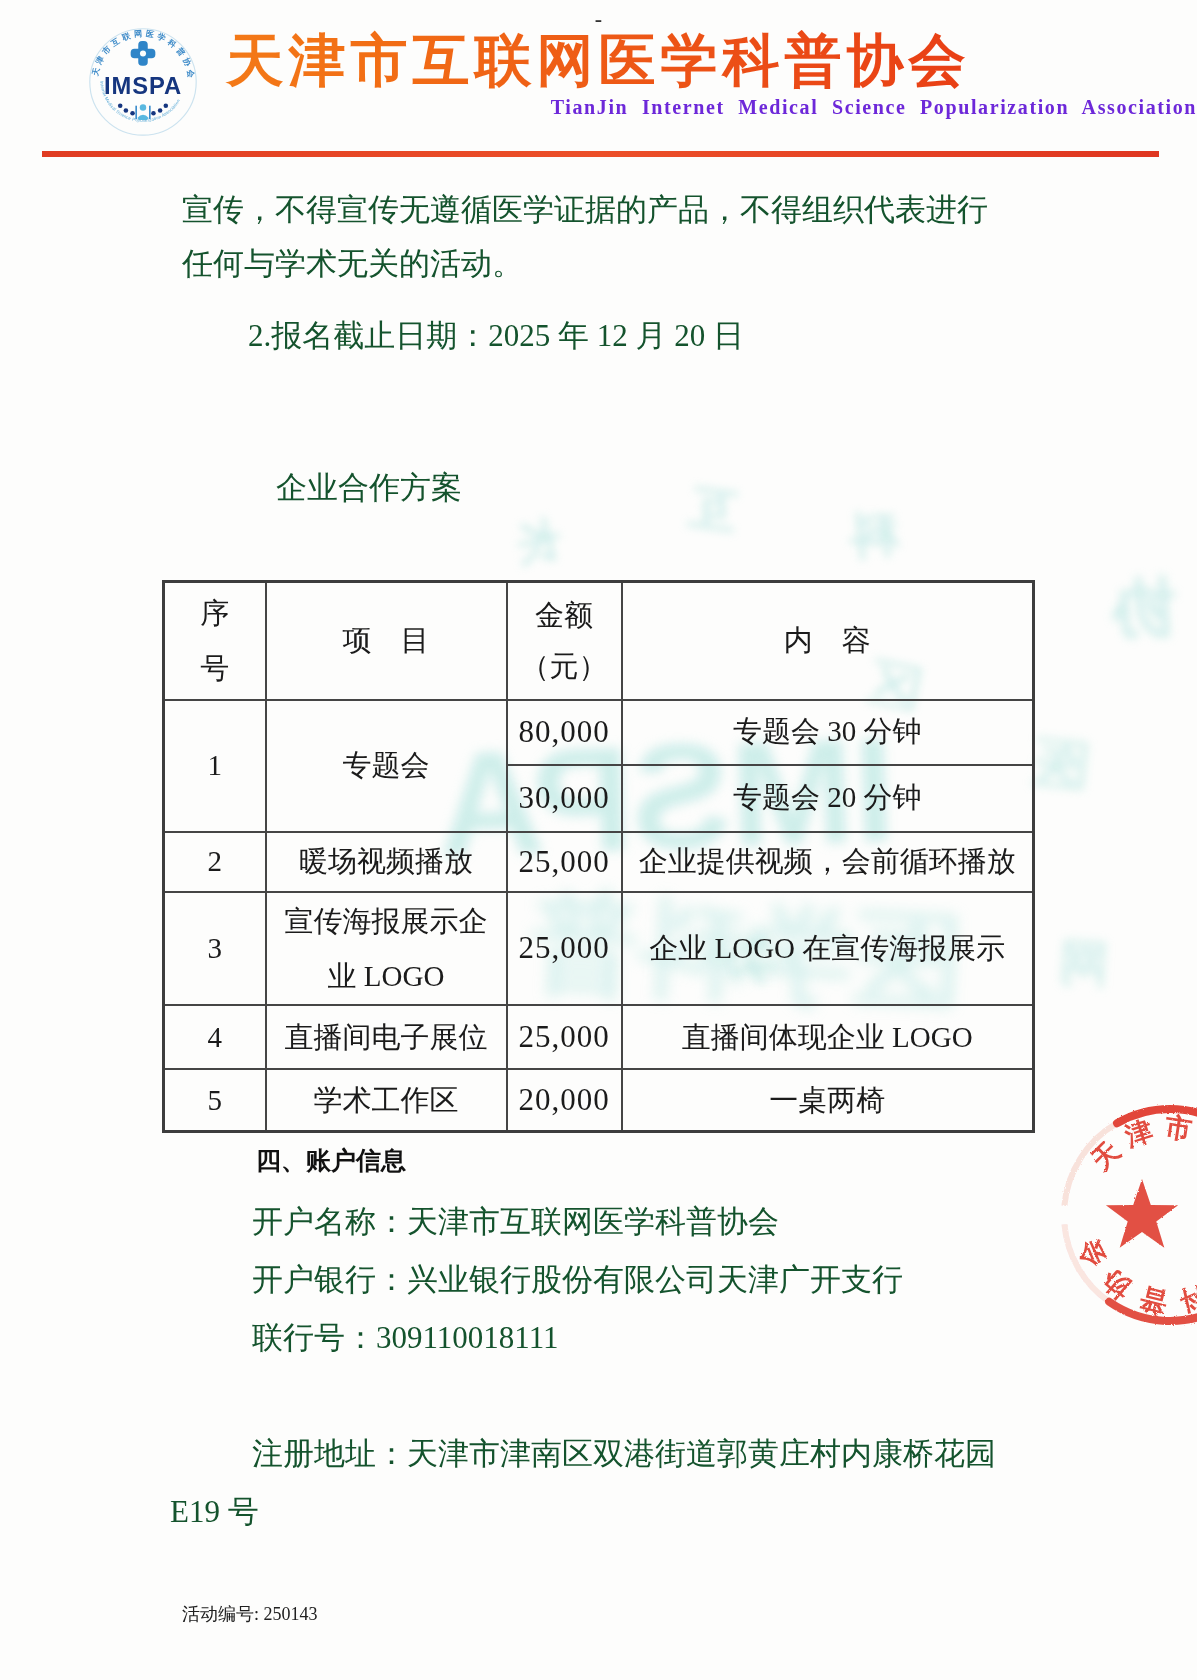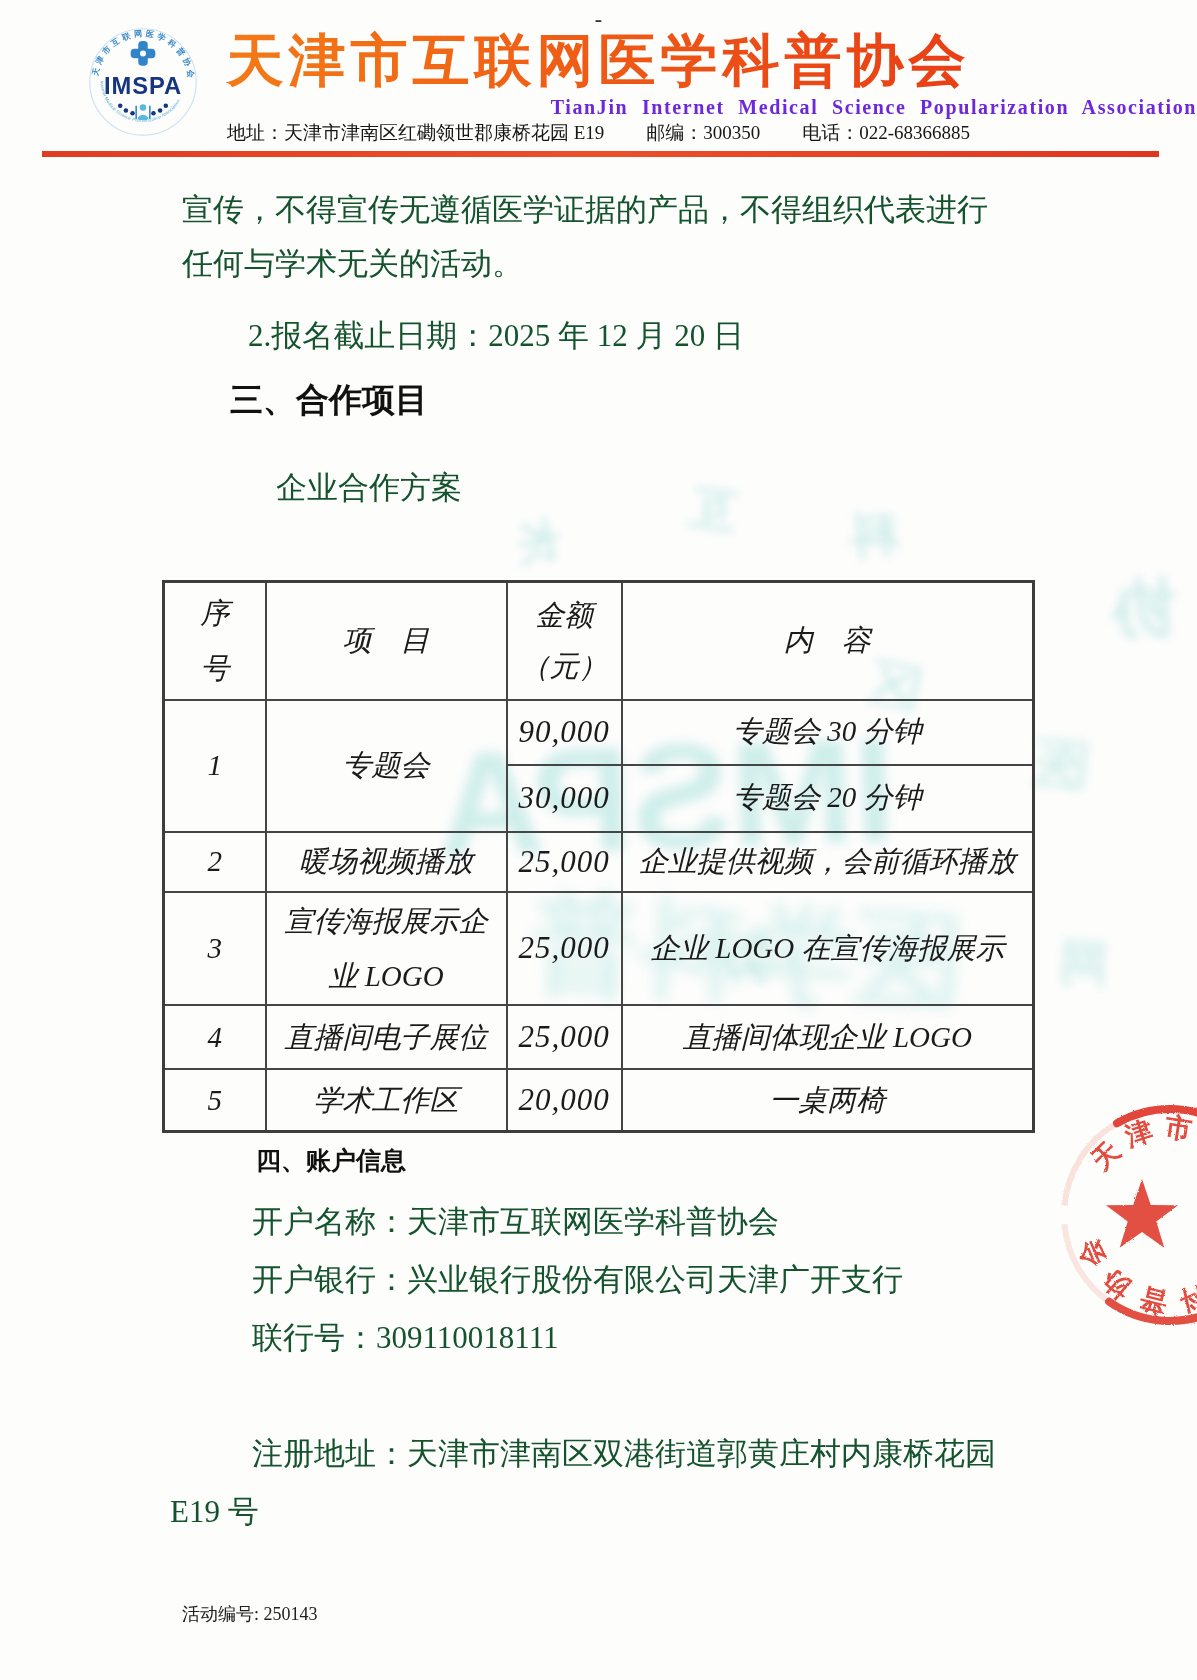--- a/index.html
+++ b/index.html
@@ -38,21 +38,21 @@
   
   .bodyline{font-size:31px;line-height:40px;color:#14532d;white-space:nowrap;}
 
   
   table.coop{
     position:absolute;left:162px;top:580px;width:870px;
     border-collapse:collapse;table-layout:fixed;
     font-size:29px;color:#1b1b1b;
   }
   table.coop td{border:2px solid #454545;text-align:center;vertical-align:middle;padding:0 8px;line-height:1.9;}
-  table.coop{border:3px solid #3d3d3d;font-style:italic;}
+  table.coop{border:3px solid #3d3d3d;}
   td.item-wrap{padding:0 14px;}
   td.amount{font-size:31px;letter-spacing:1px;}
 
   
   .bleed{pointer-events:none;font-family:"Liberation Sans","DejaVu Sans",sans-serif;font-weight:700;}
   .seal-svg{left:1030px;top:1078px;}
 </style>
 </head>
 <body>
 
@@ -100,31 +100,25 @@
     <g fill="#59b8e0">
       <circle cx="60" cy="88" r="3.4"></circle>
       <path d="M54 99 Q60 92 66 99 L64 101 L56 101 Z"></path>
       <rect x="52" y="86" width="1.6" height="14" fill="#2f85c8"></rect>
       <rect x="66.4" y="86" width="1.6" height="14" fill="#2f85c8"></rect>
     </g>
   </svg>
 
   <div class="abs title-cn">天津市互联网医学科普协会</div>
   <div class="abs title-en">TianJin Internet Medical Science Popularization Association</div>
-  <div class="abs addr-row">
-    <span>地址：天津市津南区红磡领世郡康桥花园 E19</span>
-    <span>邮编：300350</span>
-    <span>电话：022-68366885</span>
-  </div>
   <div class="abs red-rule"></div>
 
   <div class="abs bodyline" style="left:182px;top:190px;">宣传，不得宣传无遵循医学证据的产品，不得组织代表进行</div>
   <div class="abs bodyline" style="left:182px;top:244px;">任何与学术无关的活动。</div>
   <div class="abs bodyline" style="left:248px;top:316px;">2.报名截止日期：2025 年 12 月 20 日</div>
-  <div class="abs heading" style="left:230px;top:378px;font-size:33px;">三、合作项目</div>
   <div class="abs bodyline" style="left:238px;top:468px;margin-left:38px;">企业合作方案</div>
 
   <table class="coop">
     <colgroup>
         <col style="width:102px">
         <col style="width:241px">
         <col style="width:115px">
         <col style="width:412px">
       </colgroup>
     <tbody>
@@ -133,21 +127,21 @@
       <td>项　目</td>
       <td style="line-height:1.75;">
         <div>金额</div>
         <div>（元）</div>
       </td>
       <td>内　容</td>
     </tr>
     <tr style="height:65px">
       <td rowspan="2">1</td>
       <td rowspan="2">专题会</td>
-      <td class="amount">90,000</td>
+      <td class="amount">80,000</td>
       <td>专题会 30 分钟</td>
     </tr>
     <tr style="height:67px">
       <td class="amount">30,000</td>
       <td>专题会 20 分钟</td>
     </tr>
     <tr style="height:58px">
       <td>2</td>
       <td>暖场视频播放</td>
       <td class="amount">25,000</td>

